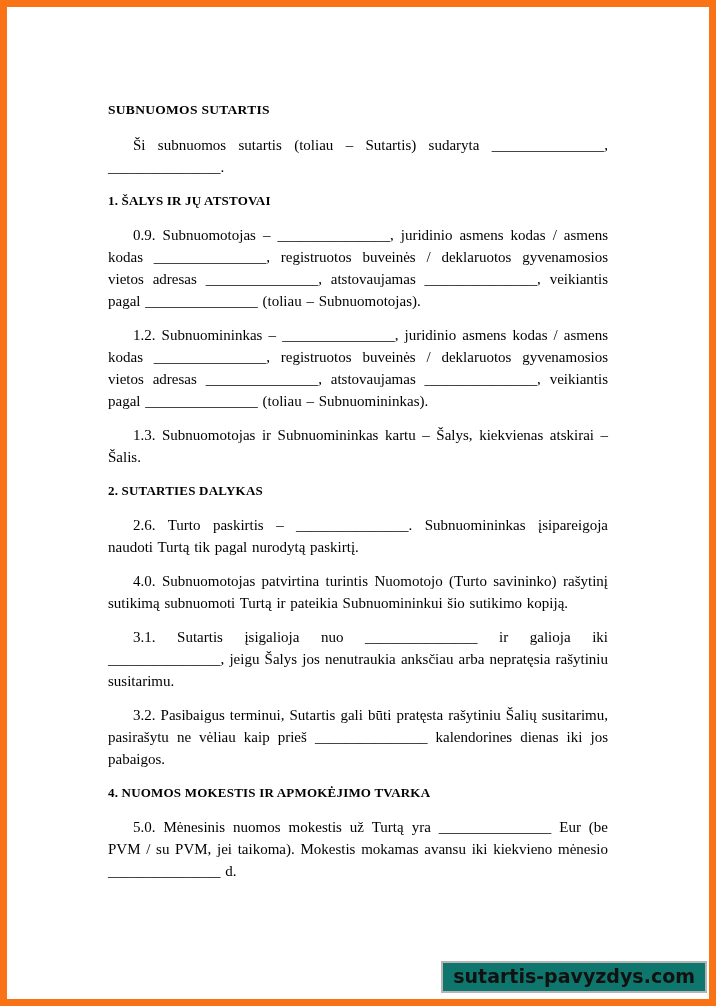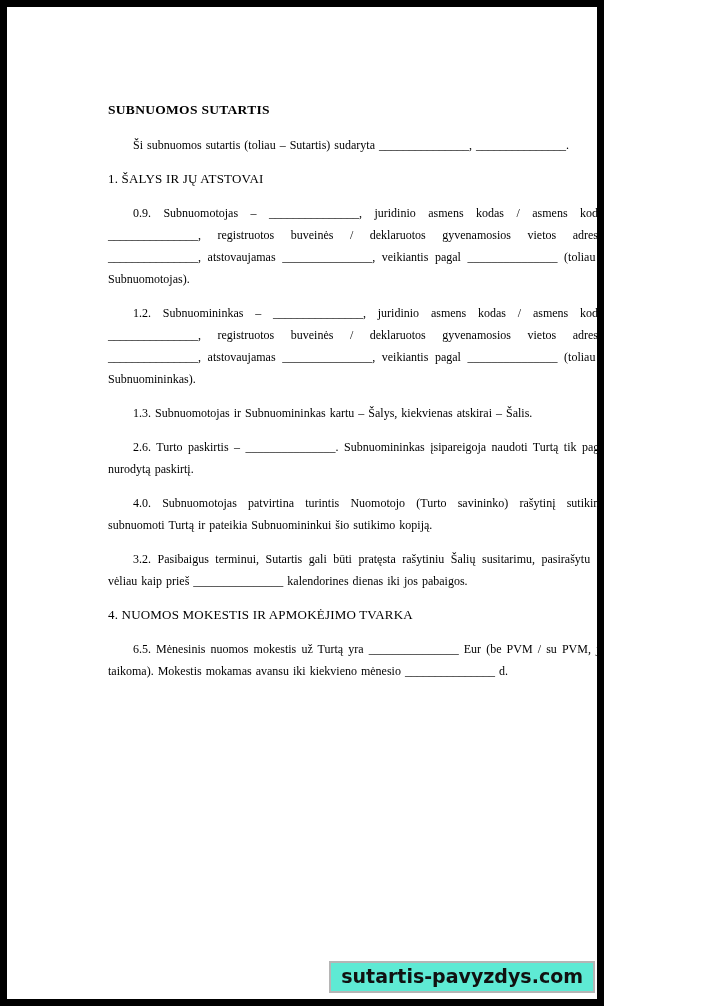--- a/index.html
+++ b/index.html
@@ -2,23 +2,23 @@
 <html><head>
 <meta charset="utf-8">
 <style>
   html, body {
     margin: 0;
     padding: 0;
     background: #ffffff;
   }
   .frame {
     box-sizing: border-box;
-    width: 604px;
+    width: 716px;
     height: 1006px;
-    border: 7px solid #000000;
+    border: 7px solid #f97316;
     background: #ffffff;
     position: relative;
     overflow: hidden;
     font-family: "Liberation Serif", serif;
     color: #000000;
   }
   .doc {
     position: absolute;
     left: 101px;
     top: 92px;
@@ -26,38 +26,38 @@
   }
   .doc-title {
     font-size: 13.5px;
     font-weight: bold;
     line-height: 22px;
     letter-spacing: 0.3px;
     margin: 0 0 13px 0;
   }
   .sec-heading {
     font-size: 13px;
-    font-weight: normal;
+    font-weight: bold;
     line-height: 22px;
     letter-spacing: 0.2px;
     margin: 0 0 12px 0;
   }
   .para {
-    font-size: 12px;
+    font-size: 15px;
     line-height: 22px;
     margin: 10px 0 12px 0;
     text-align: justify;
     text-indent: 25px;
     word-spacing: 1px;
   }
   .watermark {
     position: absolute;
     right: 2px;
     bottom: 6px;
-    background: #5eead4;
+    background: #0f766e;
     border: 2px solid #b5b5b5;
     padding: 2px 10px 4px 10px;
     font-family: "DejaVu Sans", sans-serif;
     font-weight: bold;
     font-size: 19px;
     color: #111111;
     white-space: nowrap;
   }
 </style>
 </head>
@@ -68,26 +68,28 @@
 
     <h1 class="doc-title">SUBNUOMOS SUTARTIS</h1>
 
     <p class="para">Ši subnuomos sutartis (toliau – Sutartis) sudaryta _______________, _______________.</p>
 
     <h2 class="sec-heading">1. ŠALYS IR JŲ ATSTOVAI</h2>
     <p class="para">0.9. Subnuomotojas – _______________, juridinio asmens kodas / asmens kodas _______________, registruotos buveinės / deklaruotos gyvenamosios vietos adresas _______________, atstovaujamas _______________, veikiantis pagal _______________ (toliau – Subnuomotojas).</p>
     <p class="para">1.2. Subnuomininkas – _______________, juridinio asmens kodas / asmens kodas _______________, registruotos buveinės / deklaruotos gyvenamosios vietos adresas _______________, atstovaujamas _______________, veikiantis pagal _______________ (toliau – Subnuomininkas).</p>
     <p class="para">1.3. Subnuomotojas ir Subnuomininkas kartu – Šalys, kiekvienas atskirai – Šalis.</p>
 
+    <h2 class="sec-heading">2. SUTARTIES DALYKAS</h2>
     <p class="para">2.6. Turto paskirtis – _______________. Subnuomininkas įsipareigoja naudoti Turtą tik pagal nurodytą paskirtį.</p>
     <p class="para">4.0. Subnuomotojas patvirtina turintis Nuomotojo (Turto savininko) rašytinį sutikimą subnuomoti Turtą ir pateikia Subnuomininkui šio sutikimo kopiją.</p>
 
+    <p class="para">3.1. Sutartis įsigalioja nuo _______________ ir galioja iki _______________, jeigu Šalys jos nenutraukia anksčiau arba nepratęsia rašytiniu susitarimu.</p>
     <p class="para">3.2. Pasibaigus terminui, Sutartis gali būti pratęsta rašytiniu Šalių susitarimu, pasirašytu ne vėliau kaip prieš _______________ kalendorines dienas iki jos pabaigos.</p>
 
     <h2 class="sec-heading">4. NUOMOS MOKESTIS IR APMOKĖJIMO TVARKA</h2>
-    <p class="para">6.5. Mėnesinis nuomos mokestis už Turtą yra _______________ Eur (be PVM / su PVM, jei taikoma). Mokestis mokamas avansu iki kiekvieno mėnesio _______________ d.</p>
+    <p class="para">5.0. Mėnesinis nuomos mokestis už Turtą yra _______________ Eur (be PVM / su PVM, jei taikoma). Mokestis mokamas avansu iki kiekvieno mėnesio _______________ d.</p>
 
   </div>
 
   <div class="watermark">
     <span>sutartis-pavyzdys.com</span>
   </div>
 </div>
 
 </body></html>

